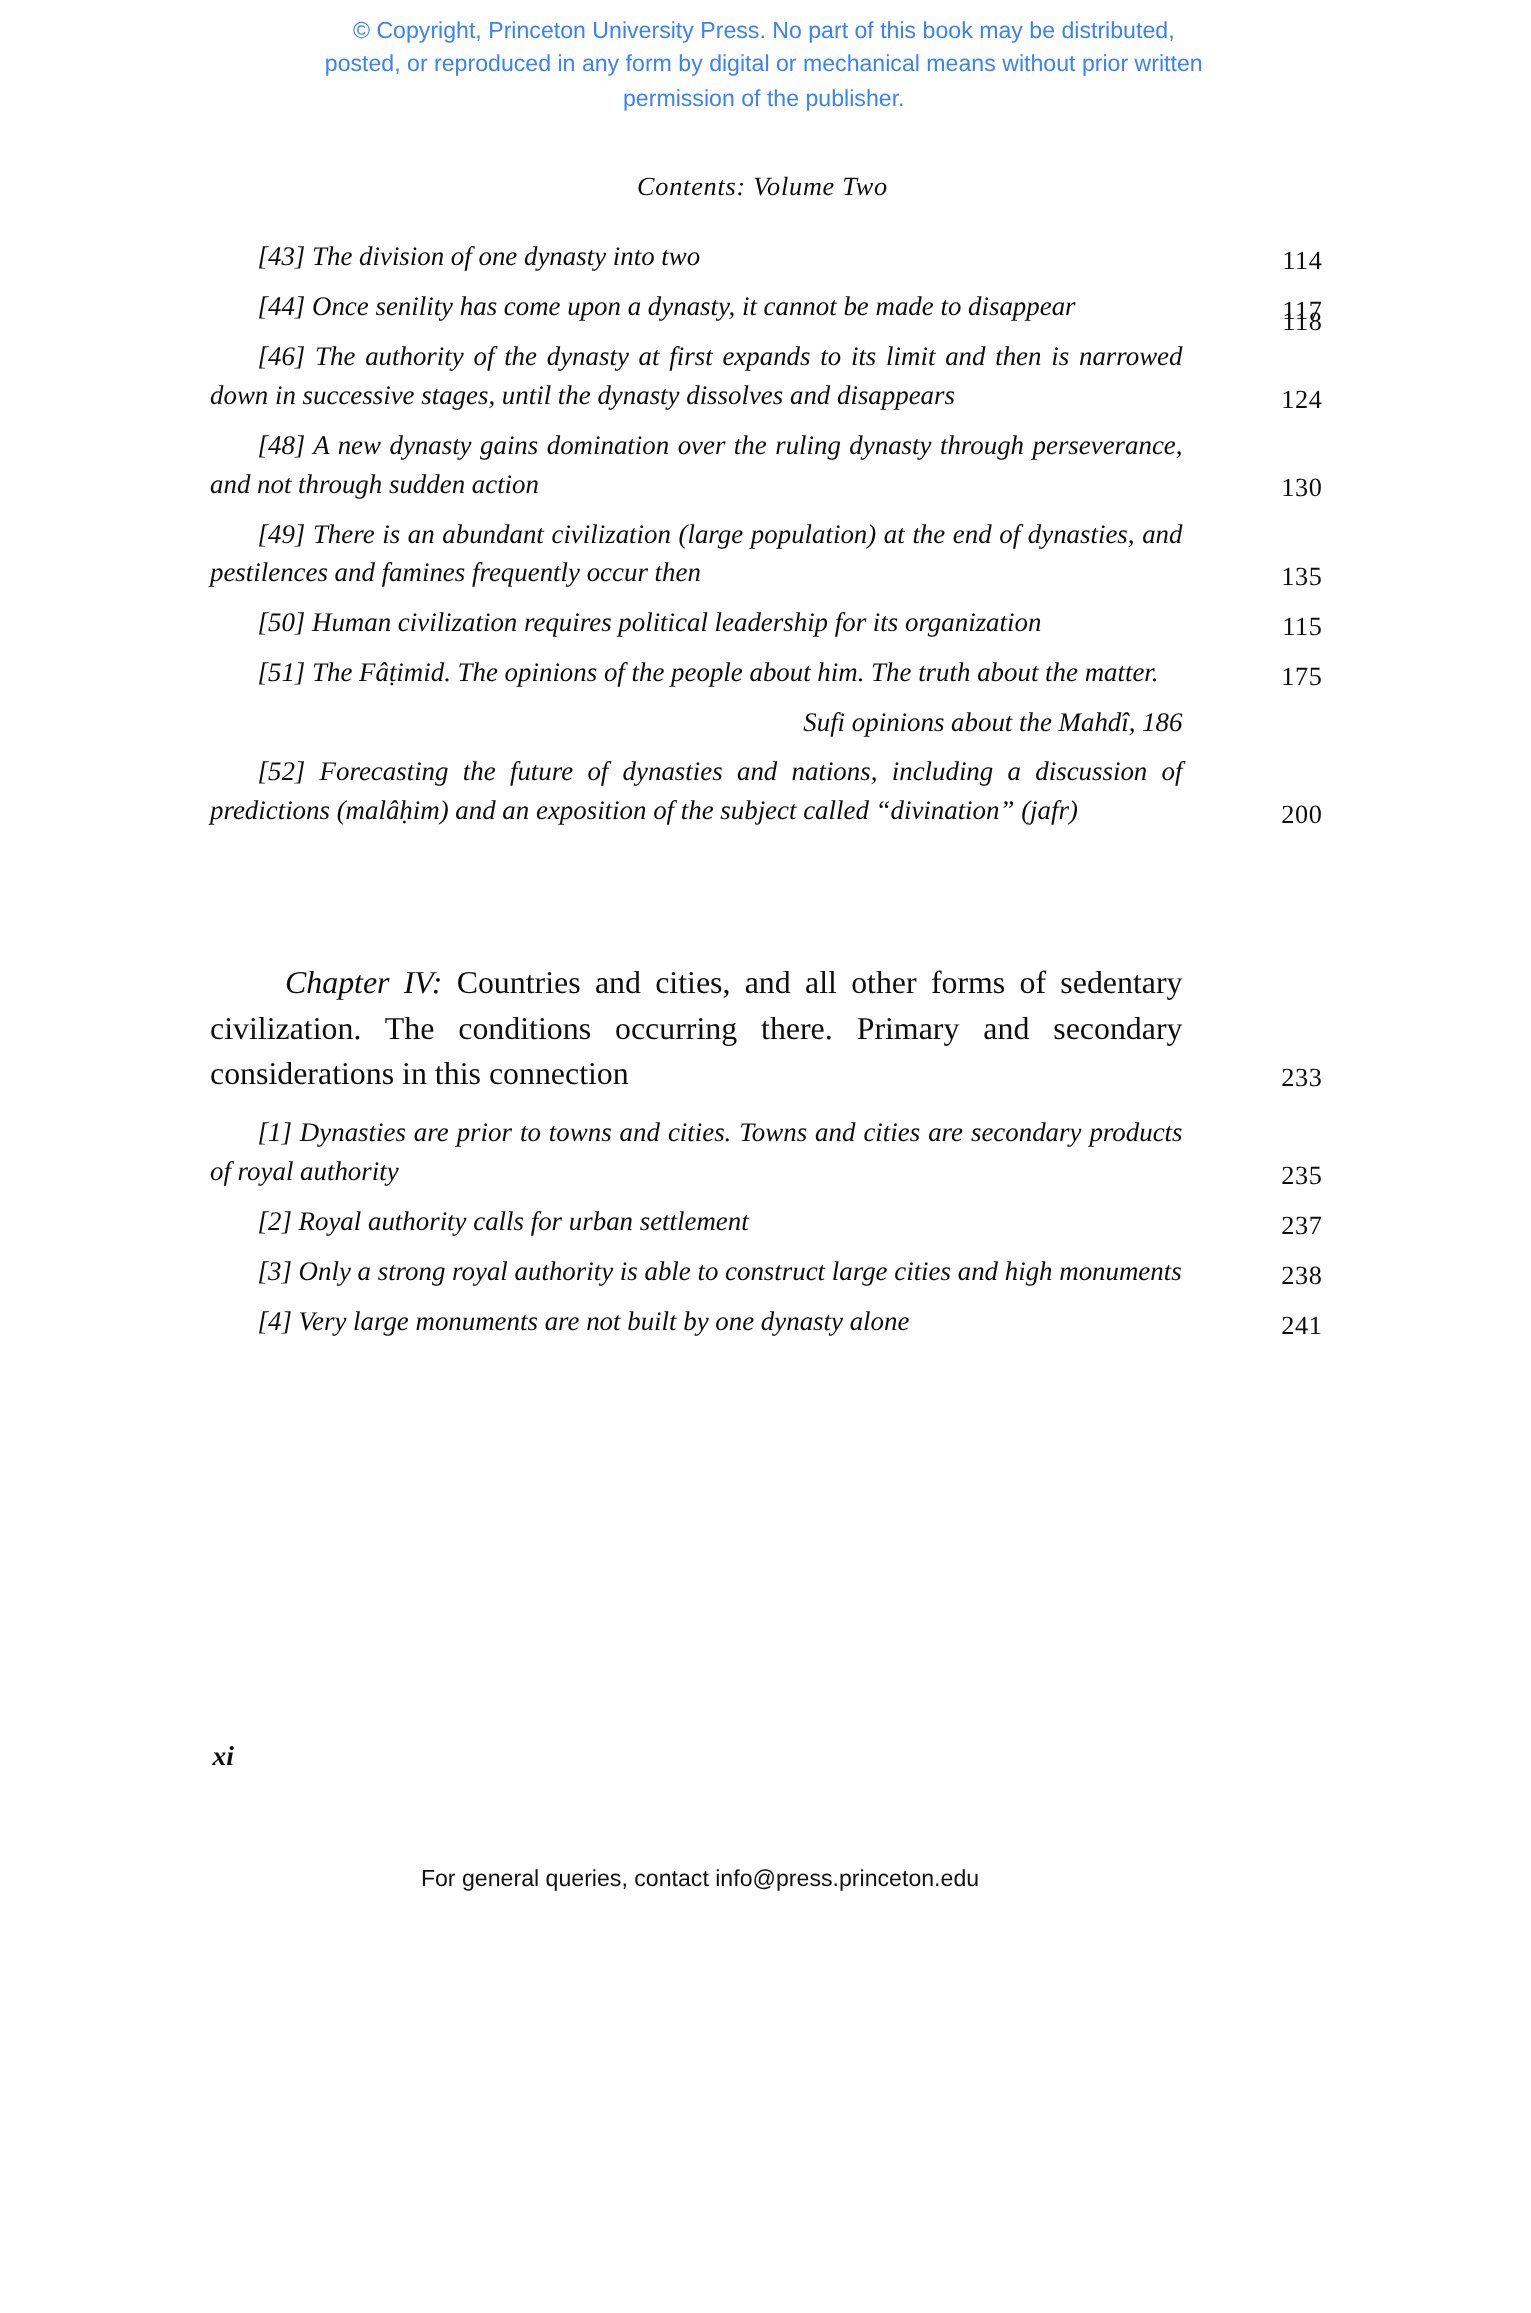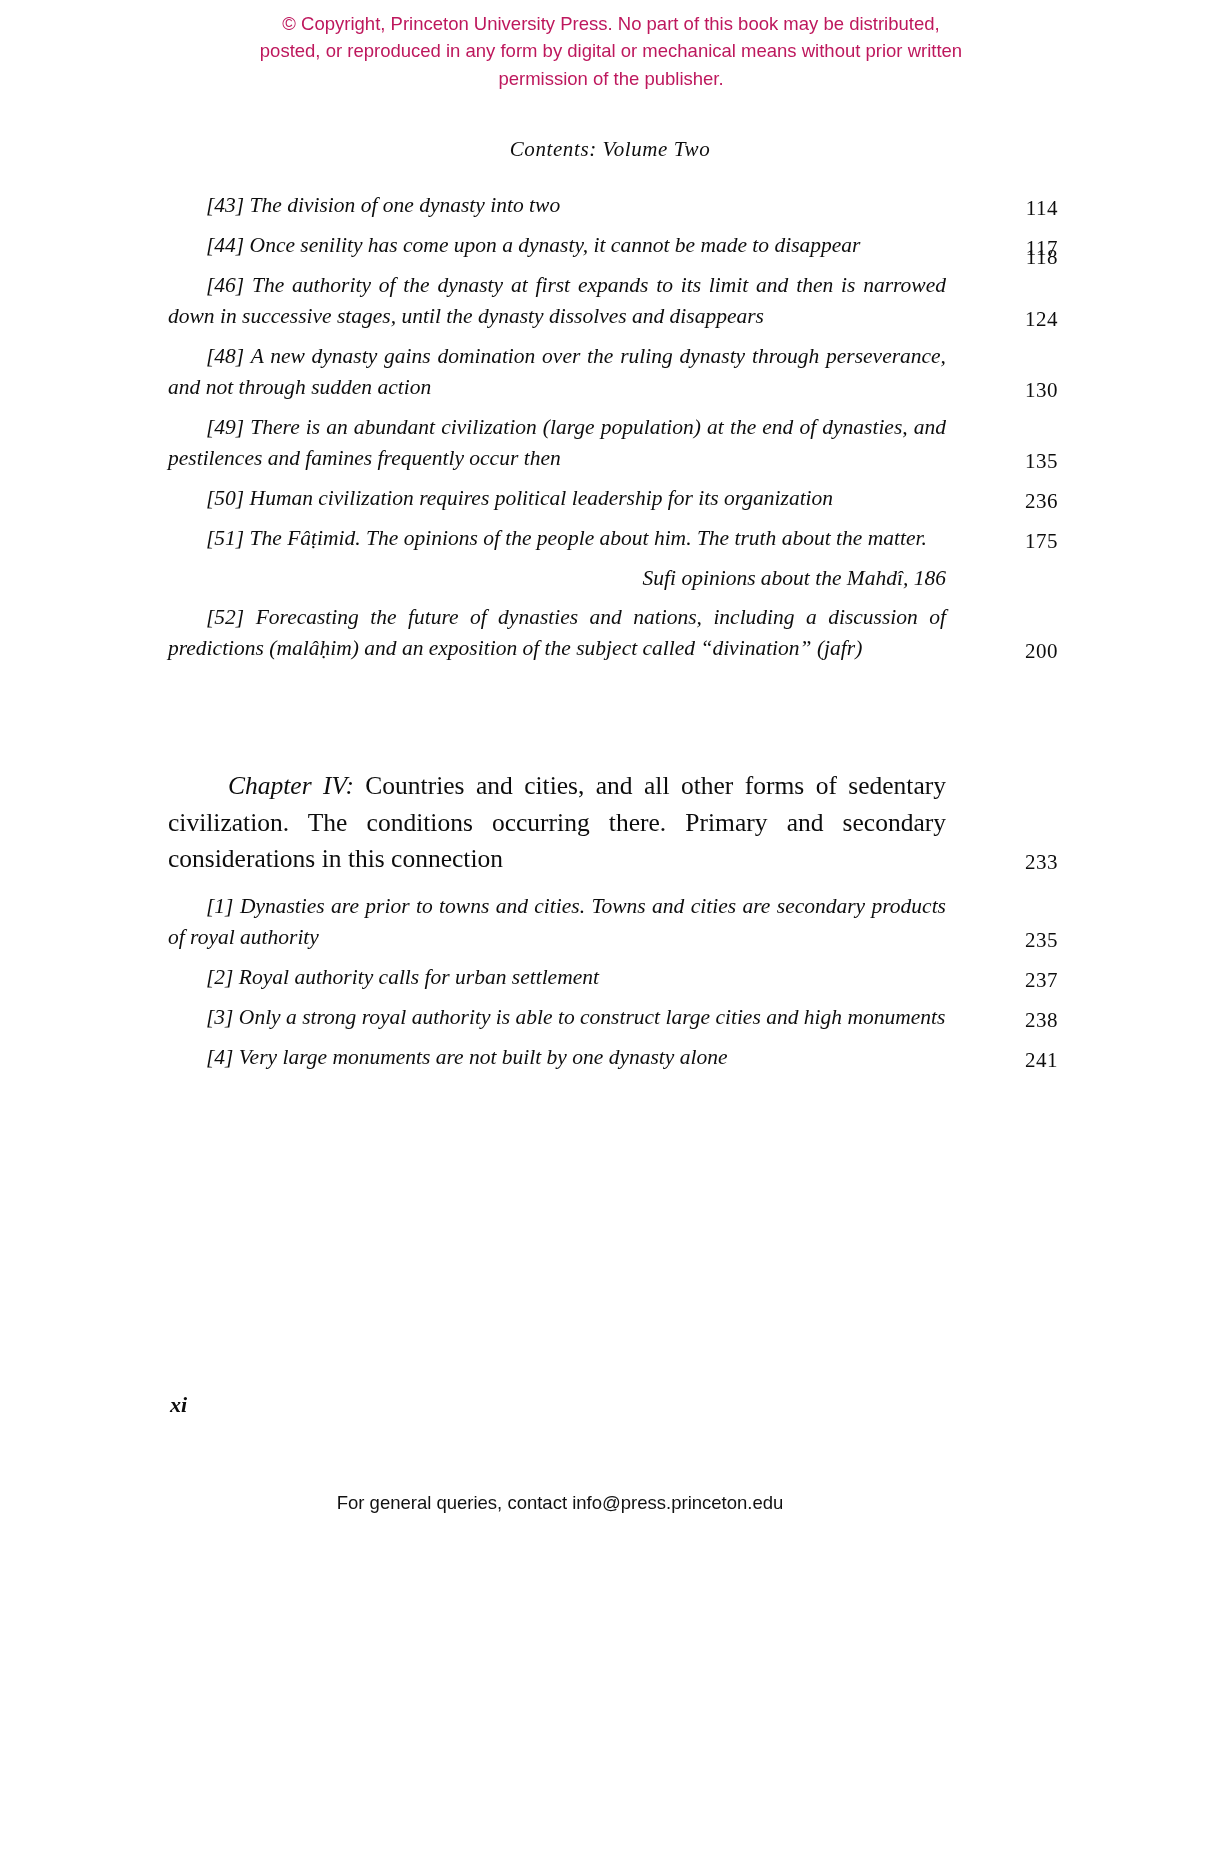--- a/index.html
+++ b/index.html
@@ -23,21 +23,21 @@
   }
   .copyright {
     position: absolute;
     left: 258px;
     top: 10px;
     width: 706px;
     text-align: center;
     font-family: "Liberation Sans", sans-serif;
     font-size: 18.5px;
     line-height: 1.48;
-    color: #be185d;
+    color: #3b82f6;
   }
   .running-head {
     position: absolute;
     left: 170px;
     top: 137px;
     width: 880px;
     text-align: center;
     font-style: italic;
     font-size: 21px;
     letter-spacing: 0.6px;
@@ -159,21 +159,21 @@
       <div class="page-num num-bottom">130</div>
     </div>
 
     <div class="entry">
       <div class="text">[49] There is an abundant civilization (large population) at the end of dynasties, and pestilences and famines frequently occur then</div>
       <div class="page-num num-bottom">135</div>
     </div>
 
     <div class="entry">
       <div class="text">[50] Human civilization requires political leadership for its organization</div>
-      <div class="page-num num-bottom">236</div>
+      <div class="page-num num-bottom">115</div>
     </div>
 
     <div class="entry">
       <div class="text">[51] The Fâṭimid. The opinions of the people about him. The truth about the matter.</div>
       <div class="page-num num-bottom">175</div>
     </div>
 
     <div class="subnote">Sufi opinions about the Mahdî, 186</div>
 
     <div class="entry">

